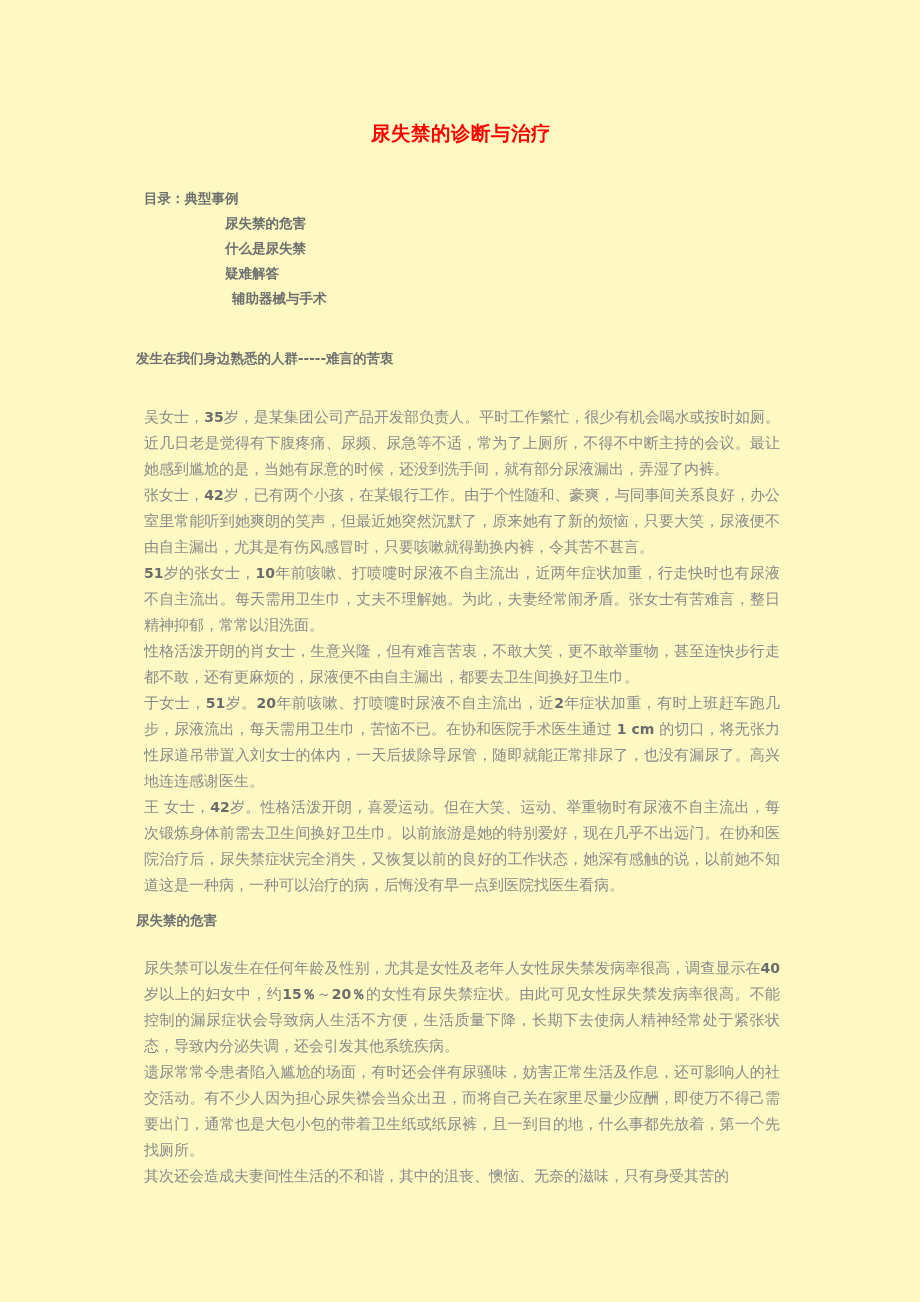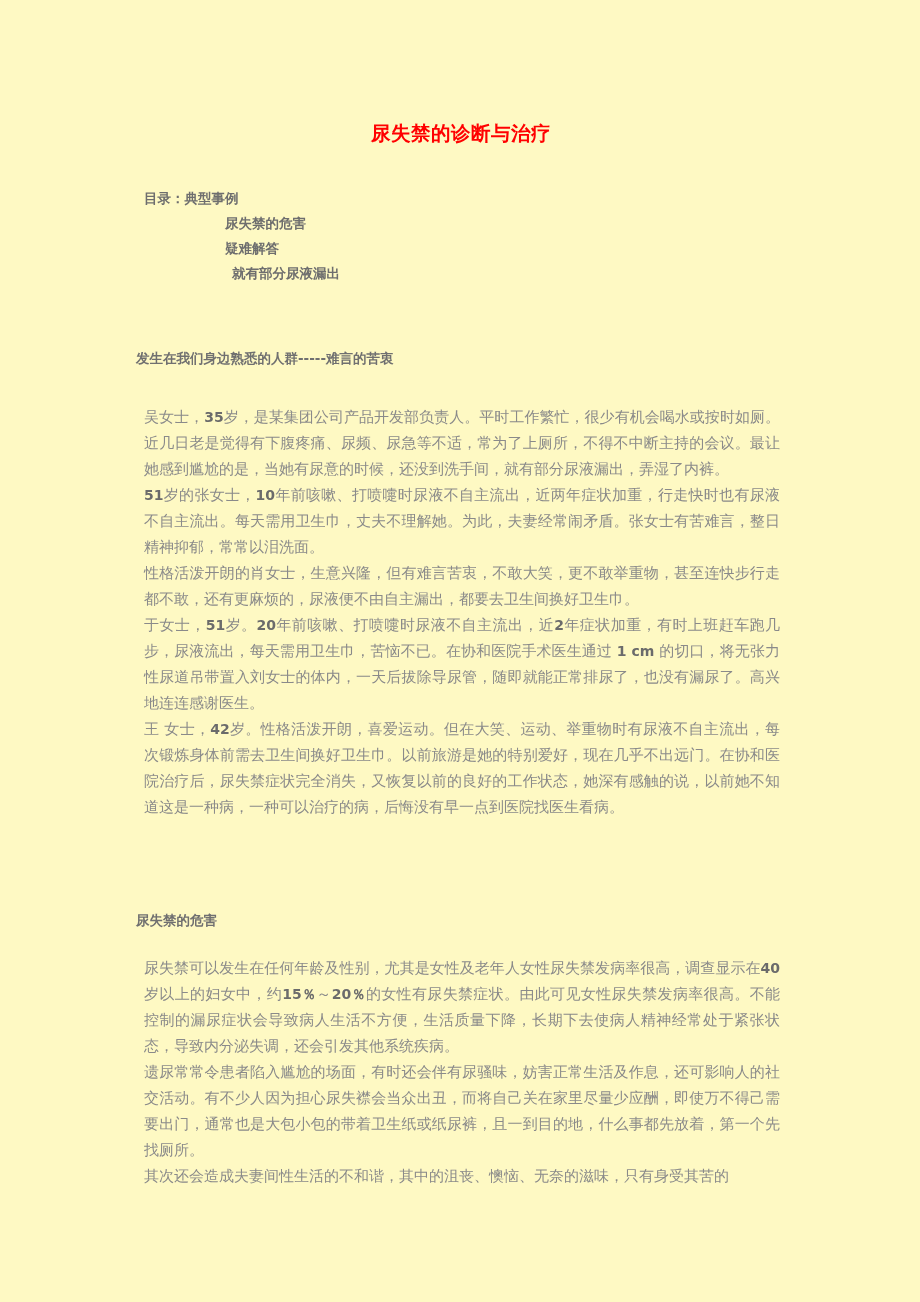--- a/index.html
+++ b/index.html
@@ -98,28 +98,30 @@
 </head>
 <body>
 
 <div class="page">
 
   <h1 class="doc-title">尿失禁的诊断与治疗</h1>
 
   <div class="toc">
     <div class="toc-row">目录：典型事例</div>
     <div class="toc-row indent">尿失禁的危害</div>
+    <div class="toc-row indent">什么是尿失禁</div>
     <div class="toc-row indent">疑难解答</div>
-    <div class="toc-row indent2">就有部分尿液漏出</div>
+    <div class="toc-row indent2">辅助器械与手术</div>
   </div>
 
   <div class="section-heading" id="heading-cases">发生在我们身边熟悉的人群-----难言的苦衷</div>
 
   <div class="body-block" id="block-cases">
     <p class="para"><span>吴女士，<span class="num">35</span>岁，是某集团公司产品开发部负责人。平时工作繁忙，很少有机会喝水或按时如厕。近几日老是觉得有下腹疼痛、尿频、尿急等不适，常为了上厕所，不得不中断主持的会议。最让她感到尴尬的是，当她有尿意的时候，还没到洗手间，就有部分尿液漏出，弄湿了内裤。</span></p>
+    <p class="para"><span>张女士，<span class="num">42</span>岁，已有两个小孩，在某银行工作。由于个性随和、豪爽，与同事间关系良好，办公室里常能听到她爽朗的笑声，但最近她突然沉默了，原来她有了新的烦恼，只要大笑，尿液便不由自主漏出，尤其是有伤风感冒时，只要咳嗽就得勤换内裤，令其苦不甚言。</span></p>
     <p class="para"><span><span class="num">51</span>岁的张女士，<span class="num">10</span>年前咳嗽、打喷嚏时尿液不自主流出，近两年症状加重，行走快时也有尿液不自主流出。每天需用卫生巾，丈夫不理解她。为此，夫妻经常闹矛盾。张女士有苦难言，整日精神抑郁，常常以泪洗面。</span></p>
     <p class="para"><span>性格活泼开朗的肖女士，生意兴隆，但有难言苦衷，不敢大笑，更不敢举重物，甚至连快步行走都不敢，还有更麻烦的，尿液便不由自主漏出，都要去卫生间换好卫生巾。</span></p>
     <p class="para"><span>于女士，<span class="num">51</span>岁。<span class="num">20</span>年前咳嗽、打喷嚏时尿液不自主流出，近<span class="num">2</span>年症状加重，有时上班赶车跑几步，尿液流出，每天需用卫生巾，苦恼不已。在协和医院手术医生通过 <span class="unit">1 cm</span> 的切口，将无张力性尿道吊带置入刘女士的体内，一天后拔除导尿管，随即就能正常排尿了，也没有漏尿了。高兴地连连感谢医生。</span></p>
     <p class="para"><span>王 女士，<span class="num">42</span>岁。性格活泼开朗，喜爱运动。但在大笑、运动、举重物时有尿液不自主流出，每次锻炼身体前需去卫生间换好卫生巾。以前旅游是她的特别爱好，现在几乎不出远门。在协和医院治疗后，尿失禁症状完全消失，又恢复以前的良好的工作状态，她深有感触的说，以前她不知道这是一种病，一种可以治疗的病，后悔没有早一点到医院找医生看病。</span></p>
   </div>
 
   <div class="section-heading" id="heading-harm">尿失禁的危害</div>
 
   <div class="body-block" id="block-harm">
     <p class="para"><span>尿失禁可以发生在任何年龄及性别，尤其是女性及老年人女性尿失禁发病率很高，调查显示在<span class="num">40</span>岁以上的妇女中，约<span class="unit">15％</span>～<span class="unit">20％</span>的女性有尿失禁症状。由此可见女性尿失禁发病率很高。不能控制的漏尿症状会导致病人生活不方便，生活质量下降，长期下去使病人精神经常处于紧张状态，导致内分泌失调，还会引发其他系统疾病。</span></p>

